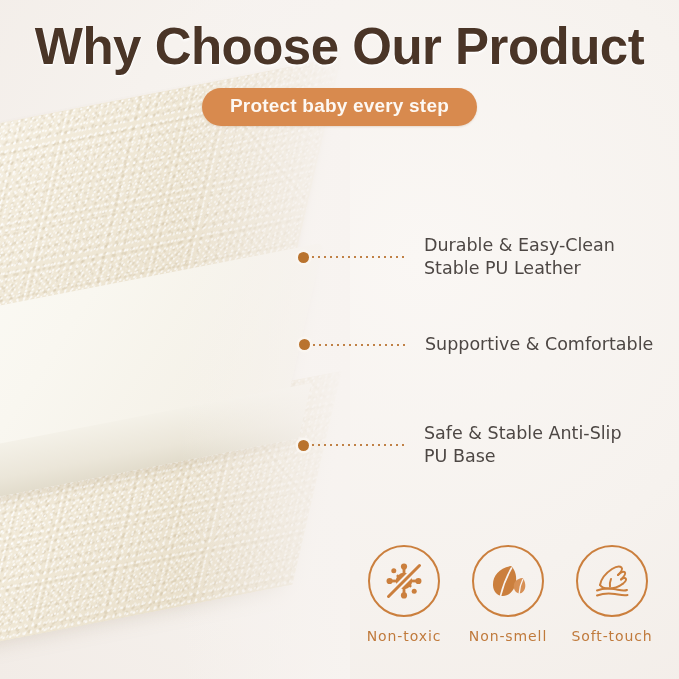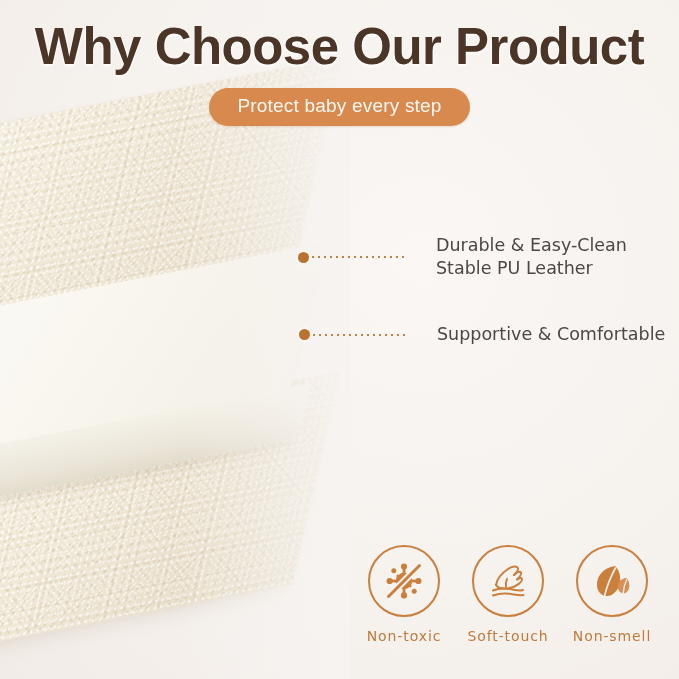--- a/index.html
+++ b/index.html
@@ -48,21 +48,21 @@
     transform: scaleX(0.98);
   }
   .badge-row {
     margin-top: 14px;
   }
   .badge {
     display: inline-block;
     background: #d88a4e;
     color: #fdf8f3;
     font-size: 19px;
-    font-weight: normal;
+    font-weight: bold;
     letter-spacing: 0.2px;
     padding: 6px 28px 8px 28px;
     border-radius: 20px;
     line-height: 1.25;
     box-shadow: 0 1px 2px rgba(150,95,45,0.18);
   }
 
   
   .stack {
     position: absolute;
@@ -183,33 +183,33 @@
   .callout-line {
     width: 96px;
     height: 2px;
     margin-left: 3px;
     flex: 0 0 auto;
     background-image: linear-gradient(90deg, #c08146 0 2.4px, transparent 2.4px 6px);
     background-size: 6px 2px;
     background-repeat: repeat-x;
   }
   .callout-text {
-    margin-left: 28px;
+    margin-left: 16px;
     color: #4d4744;
     font-size: 17.5px;
     line-height: 1.33;
     white-space: nowrap;
     font-family: "DejaVu Sans", sans-serif;
   }
   .callout-text .line {
     display: block;
   }
 
   #callout-1 { left: 298px; top: 234px; }
-  #callout-2 { left: 299px; top: 323px; }
+  #callout-2 { left: 299px; top: 333px; }
   #callout-3 { left: 298px; top: 422px; }
 
   
   .features {
     position: absolute;
     left: 318px;
     top: 545px;
     width: 346px;
     display: flex;
     justify-content: flex-end;
@@ -268,20 +268,28 @@
   </div>
 
   <div class="callout" id="callout-2">
     <span class="callout-dot"></span>
     <span class="callout-line"></span>
     <span class="callout-text">
       <span class="line">Supportive &amp; Comfortable</span>
     </span>
   </div>
 
+  <div class="callout" id="callout-3">
+    <span class="callout-dot"></span>
+    <span class="callout-line"></span>
+    <span class="callout-text">
+      <span class="line">Safe &amp; Stable Anti-Slip</span>
+      <span class="line">PU Base</span>
+    </span>
+  </div>
 
   <div class="features">
 
     <div class="feature">
       <div class="feature-circle">
         <svg width="48" height="48" viewBox="0 0 48 48">
           <g fill="#cb7f3d">
             <circle cx="24" cy="24" r="8.2"></circle>
             <circle cx="24" cy="9.6" r="3.1"></circle>
             <circle cx="38.4" cy="24" r="3.1"></circle>
@@ -303,41 +311,41 @@
           <line x1="8" y1="40" x2="40" y2="8" stroke="#f7f3f0" stroke-width="7" stroke-linecap="round"></line>
           <line x1="8.5" y1="39.5" x2="39.5" y2="8.5" stroke="#cb7f3d" stroke-width="3" stroke-linecap="round"></line>
         </svg>
       </div>
       <div class="feature-label">Non-toxic</div>
     </div>
 
     <div class="feature">
       <div class="feature-circle">
         <svg width="48" height="48" viewBox="0 0 48 48">
+          <path d="M27 9 C15 11 8.5 19 9 28.5 C9.3 34.5 13 38.5 18 39 C25 39.6 31 33 32 24.5 C32.8 17.5 30.5 12 27 9 Z" fill="#cb7f3d"></path>
+          <path d="M38.5 21 C33 21.5 29.5 25 29.8 30 C30 33.6 32.4 36.2 35.4 36.3 C39 36.4 41.6 32.6 41.3 28 C41.1 25 40 22.5 38.5 21 Z" fill="#d79055"></path>
+          <path d="M27.5 11 C23 19 19 28.5 16.5 39" stroke="#f7f3f0" stroke-width="1.6" fill="none" stroke-linecap="round"></path>
+          <path d="M38.8 22.5 C36.6 27 35.4 32 35.2 36.2" stroke="#f7f3f0" stroke-width="1.3" fill="none" stroke-linecap="round"></path>
+        </svg>
+      </div>
+      <div class="feature-label">Non-smell</div>
+    </div>
+
+    <div class="feature">
+      <div class="feature-circle">
+        <svg width="48" height="48" viewBox="0 0 48 48">
           <g fill="none" stroke="#cb7f3d" stroke-width="2" stroke-linecap="round" stroke-linejoin="round">
             <path d="M12 28 C13 22 18 16 24 12 C28 9.5 32 9 33.5 10.5 C35 12 33 15 30 18"></path>
             <path d="M30 18 C32.5 15.5 35.5 14 36.8 15.3 C38 16.6 36 19.5 33 22.5"></path>
             <path d="M33 22.5 C35 21 37 20.5 37.8 21.6 C38.6 22.8 37 25 34.5 27"></path>
             <path d="M23 22 C22 24.5 21.6 27 22 29.5"></path>
             <path d="M12 28 C13.5 30.2 16.5 31.5 20 31.5 C26 31.5 31 29.8 34.5 27"></path>
             <path d="M9 33.5 C14 31.5 20 31 26 32 C31 32.8 35.5 34.5 39 33"></path>
             <path d="M9 38.5 C14.5 36.5 21 36 27 37 C32 37.8 36 39 39.5 38"></path>
           </g>
         </svg>
       </div>
       <div class="feature-label">Soft-touch</div>
     </div>
 
-    <div class="feature">
-      <div class="feature-circle">
-        <svg width="48" height="48" viewBox="0 0 48 48">
-          <path d="M27 9 C15 11 8.5 19 9 28.5 C9.3 34.5 13 38.5 18 39 C25 39.6 31 33 32 24.5 C32.8 17.5 30.5 12 27 9 Z" fill="#cb7f3d"></path>
-          <path d="M38.5 21 C33 21.5 29.5 25 29.8 30 C30 33.6 32.4 36.2 35.4 36.3 C39 36.4 41.6 32.6 41.3 28 C41.1 25 40 22.5 38.5 21 Z" fill="#d79055"></path>
-          <path d="M27.5 11 C23 19 19 28.5 16.5 39" stroke="#f7f3f0" stroke-width="1.6" fill="none" stroke-linecap="round"></path>
-          <path d="M38.8 22.5 C36.6 27 35.4 32 35.2 36.2" stroke="#f7f3f0" stroke-width="1.3" fill="none" stroke-linecap="round"></path>
-        </svg>
-      </div>
-      <div class="feature-label">Non-smell</div>
-    </div>
-
   </div>
 
 </div>
 
 </body></html>

